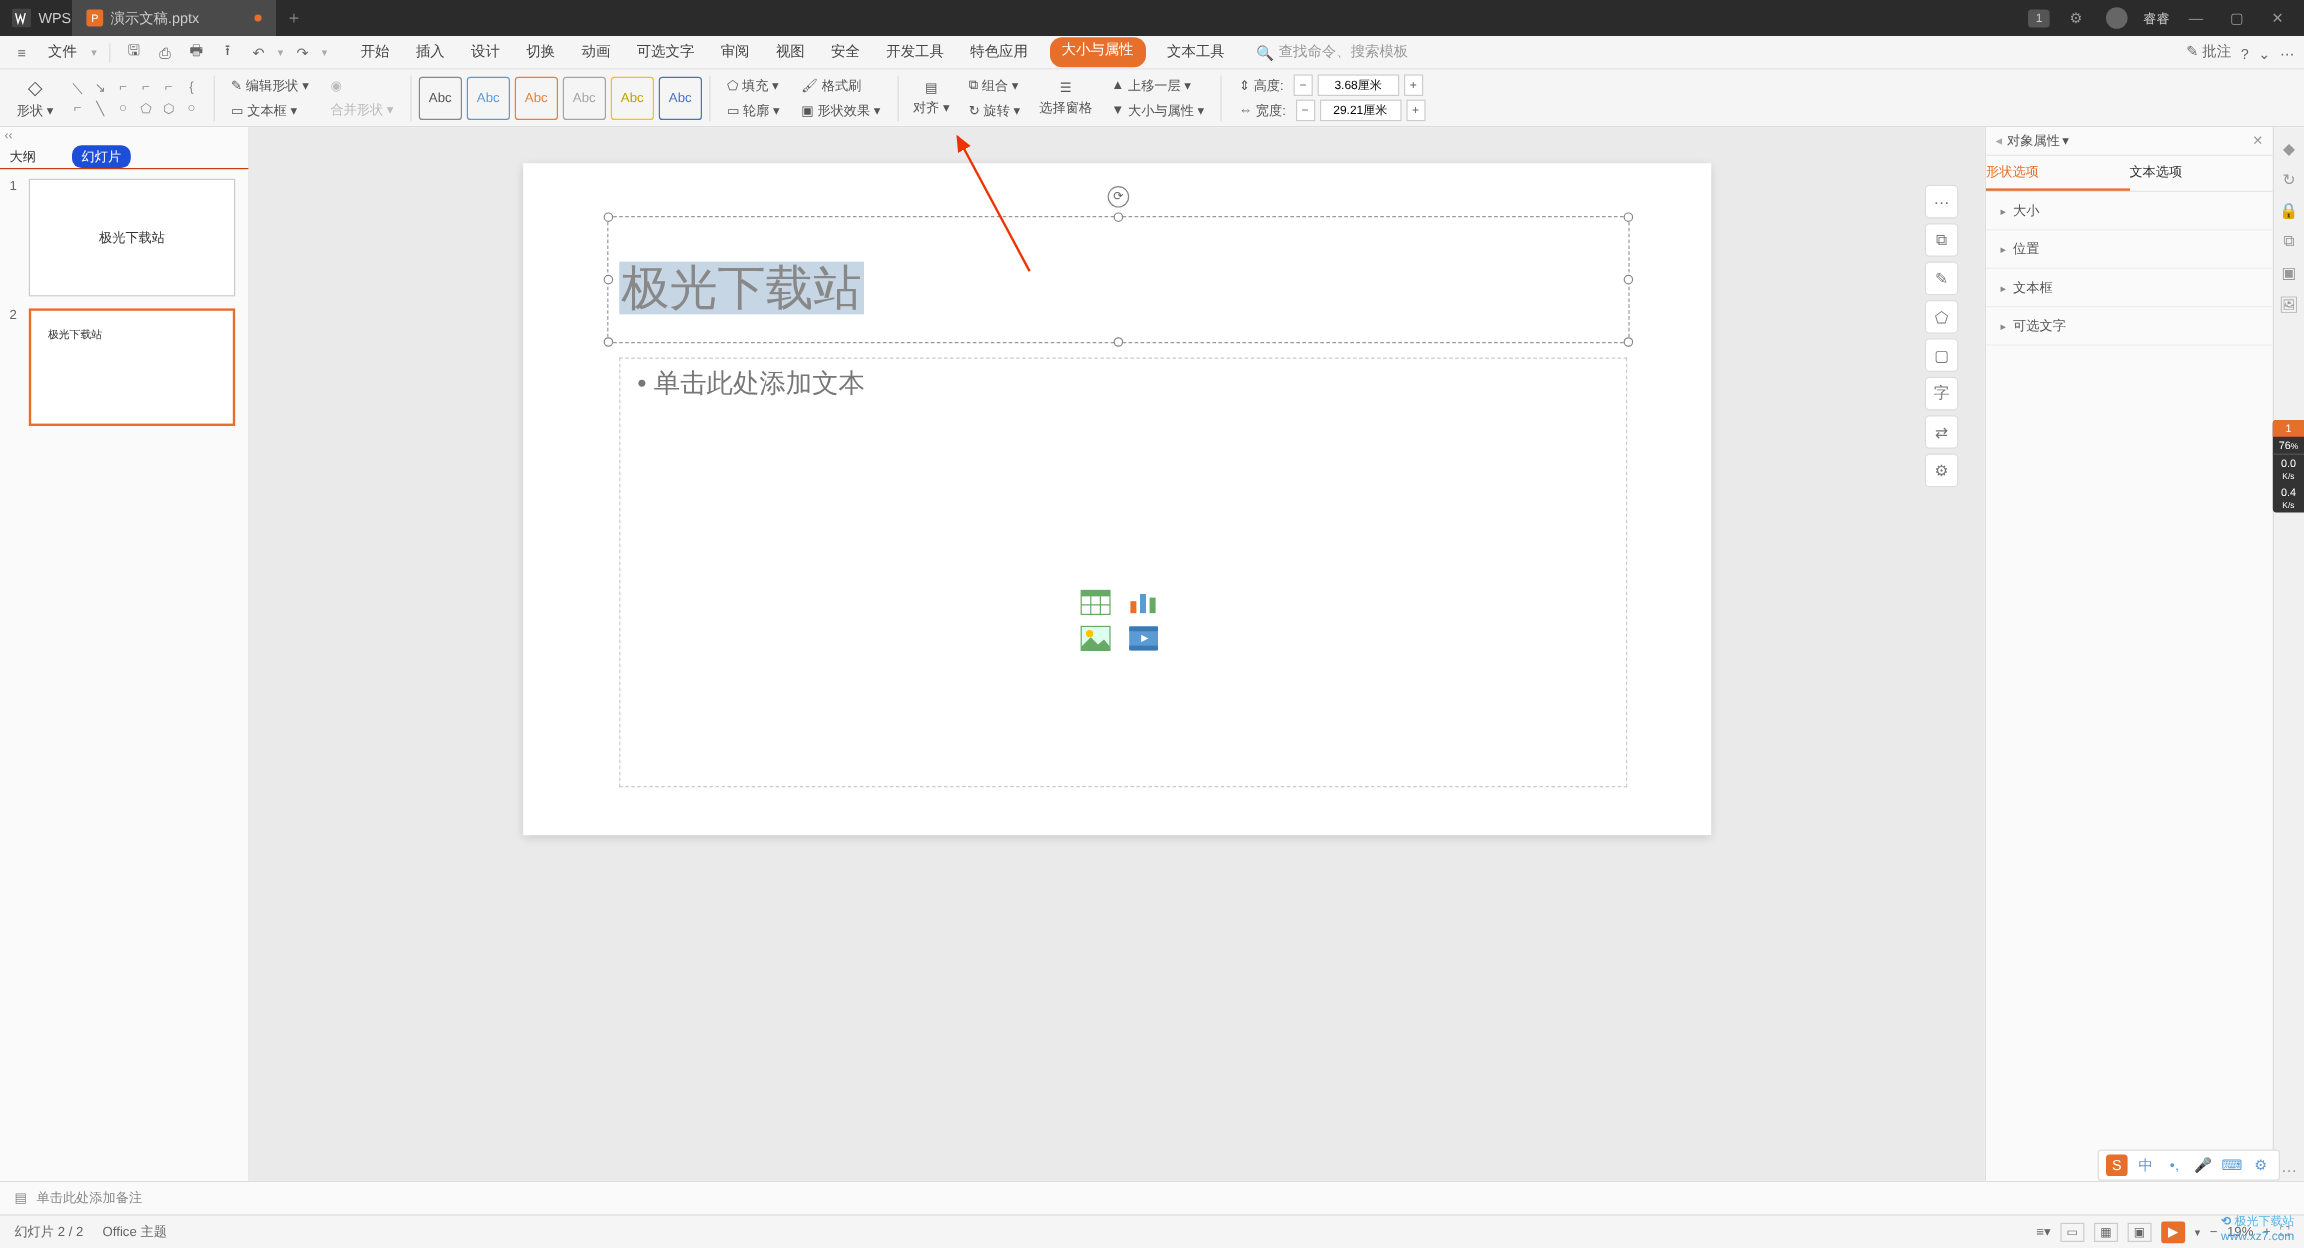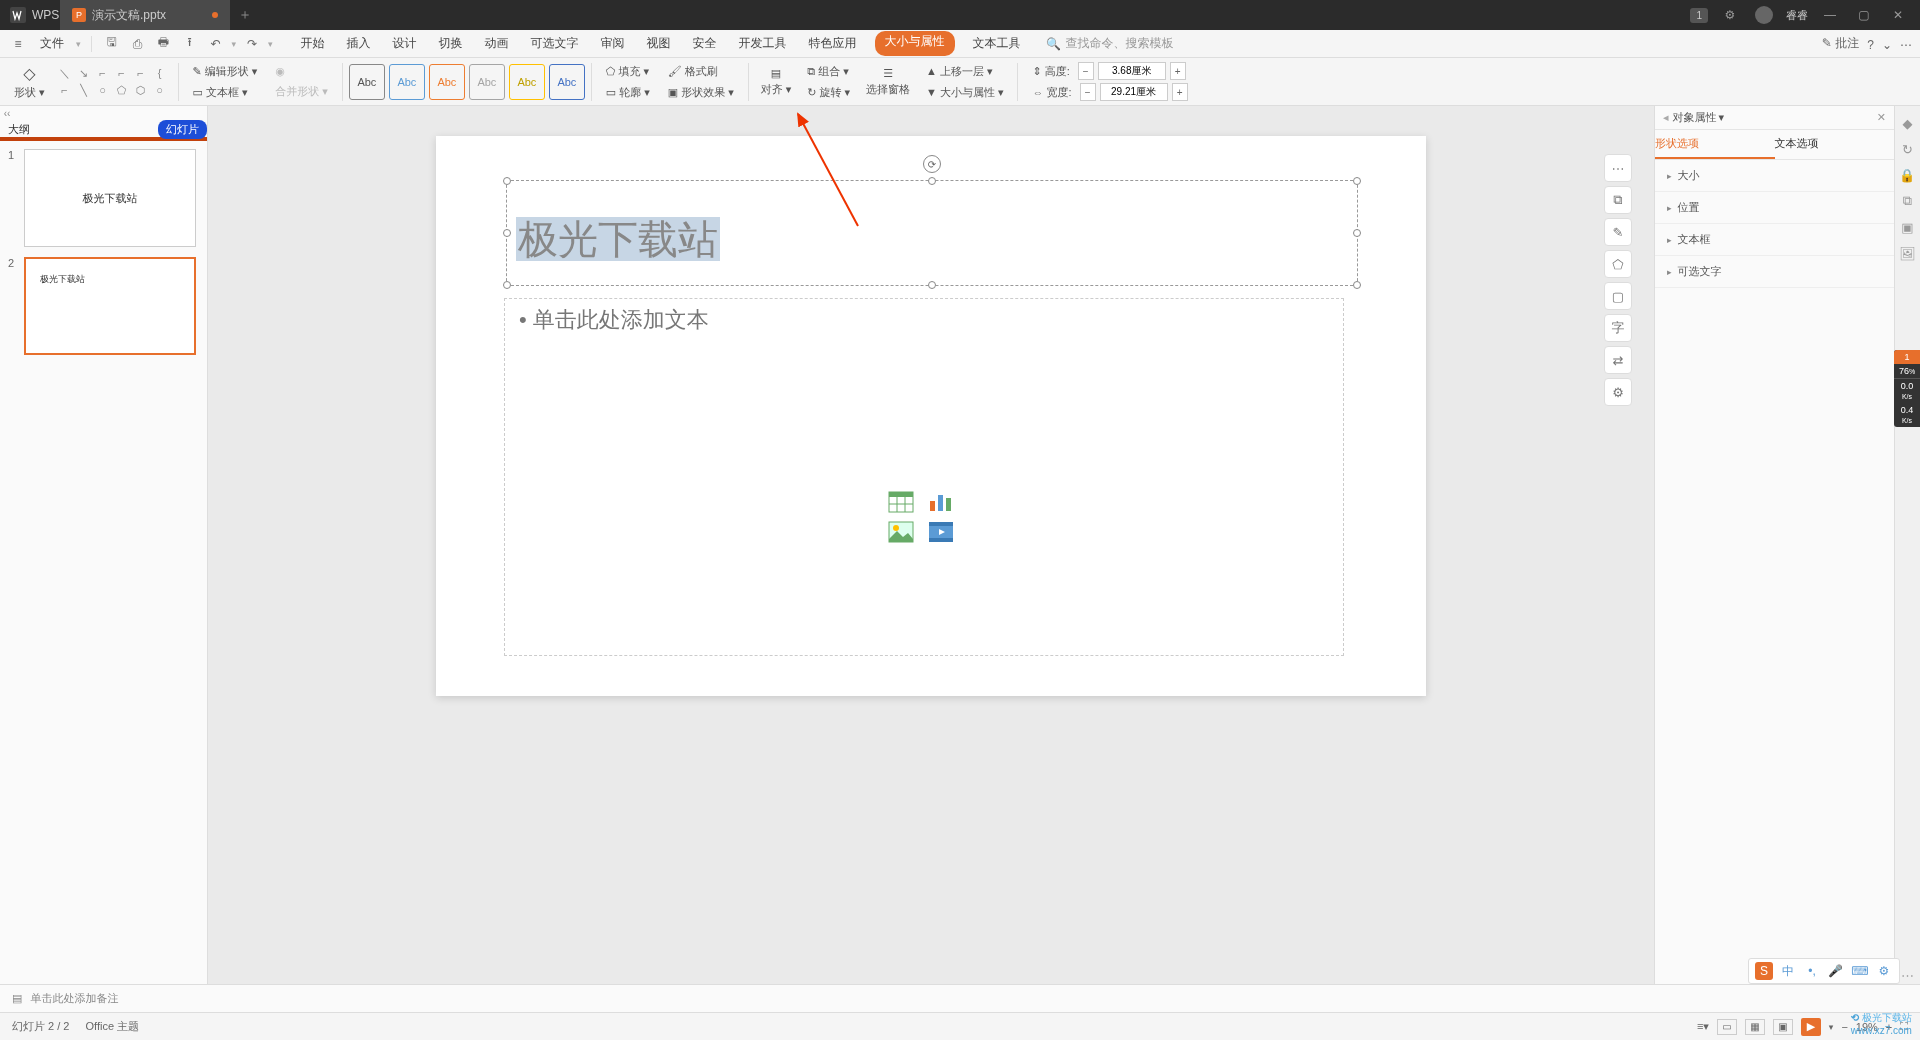--- a/index.html
+++ b/index.html
@@ -33,39 +33,39 @@
 .rb-row{display:flex;gap:4px;align-items:center}
 .rb-item{display:flex;align-items:center;gap:3px;padding:2px 4px;color:#555;font-size:11px}
 .shape-grid{display:grid;grid-template-columns:repeat(6,16px);gap:3px}
 .shape-grid span{width:16px;height:14px;display:flex;align-items:center;justify-content:center;color:#888;font-size:11px}
 .abc-box{width:36px;height:36px;border:1px solid;border-radius:3px;display:flex;align-items:center;justify-content:center;font-size:11px}
 .abc-row{display:flex;gap:4px}
 .dim-input{width:68px;height:18px;border:1px solid #ccc;background:#fff;font-size:10px;text-align:center}
 .dim-btn{width:16px;height:18px;border:1px solid #ccc;background:#fff;display:flex;align-items:center;justify-content:center;font-size:10px;color:#666}
 .workspace{display:flex;height:calc(100% - 30px - 28px - 48px - 28px - 28px)}
 .left-panel{width:208px;border-right:1px solid #ddd;background:#fafafa;display:flex;flex-direction:column}
-.lp-tabs{height:20px;display:flex;align-items:center;justify-content:space-between;gap:10px;border-bottom:4px solid #c2410c}
+.lp-tabs{height:20px;display:flex;align-items:center;justify-content:flex-start;gap:22px;border-bottom:1px solid #c2410c}
 .lp-tab{font-size:11px;padding:2px 8px;border-radius:8px}
 .lp-tab.active{background:#1d4ed8;color:#fff}
 .lp-collapse{width:14px;text-align:center;color:#888;font-size:10px;padding:2px}
 .thumbs{flex:1;padding:8px;overflow:auto}
 .thumb-wrap{display:flex;gap:6px;margin-bottom:10px}
 .thumb-num{width:10px;font-size:11px;color:#666}
 .thumb{width:172px;height:98px;background:#fff;border:1px solid #ccc;display:flex;flex-direction:column;align-items:center;justify-content:center;font-size:11px}
 .thumb.selected{border:2px solid #e76f2c}
 .thumb .t-title{font-size:11px}
 .canvas-area{flex:1;background:#eaeaea;position:relative;overflow:hidden;display:flex;flex-direction:column}
 .canvas-scroll{flex:1;display:flex;align-items:flex-start;justify-content:center;padding:30px 20px;position:relative}
 .slide{width:990px;height:560px;background:#fff;box-shadow:0 2px 8px rgba(0,0,0,.15);position:relative}
 .sel-box{position:absolute;border:1px dashed #999}
 .sel-handle{position:absolute;width:8px;height:8px;background:#fff;border:1px solid #888;border-radius:50%}
 .sel-rot{position:absolute;width:18px;height:18px;background:#fff;border:1px solid #888;border-radius:50%;display:flex;align-items:center;justify-content:center;font-size:10px;color:#666}
 .title-text{position:absolute;left:80px;top:76px;font-size:40px;color:#888}
 .title-text span{background:#c7d6e5;padding:0 2px}
-.body-text{position:absolute;left:68px;top:162px;width:840px;height:358px;border:1px dashed #ccc;padding:6px 14px}
+.body-text{position:absolute;left:80px;top:162px;width:840px;height:358px;border:1px dashed #ccc;padding:6px 14px}
 .body-text .bullet{font-size:22px;color:#777}
 .placeholder-icons{position:absolute;left:50%;top:54%;transform:translateX(-50%);display:grid;grid-template-columns:32px 32px;gap:8px}
 .ph-ic{width:26px;height:22px}
 .float-toolbar{position:absolute;right:22px;top:28px;width:28px;display:flex;flex-direction:column;gap:4px}
 .float-btn{width:28px;height:28px;background:#fff;border:1px solid #ddd;border-radius:4px;display:flex;align-items:center;justify-content:center;color:#777;font-size:13px}
 .arrow-annotation{position:absolute;pointer-events:none}
 .right-panel{width:240px;border-left:1px solid #ddd;background:#fafafa;display:flex;flex-direction:column}
 .rp-header{height:24px;display:flex;align-items:center;padding:0 8px;border-bottom:1px solid #e5e5e5;font-size:11px;color:#555}
 .rp-header .close{margin-left:auto;color:#999}
 .rp-tabs{display:flex;border-bottom:1px solid #e5e5e5}

